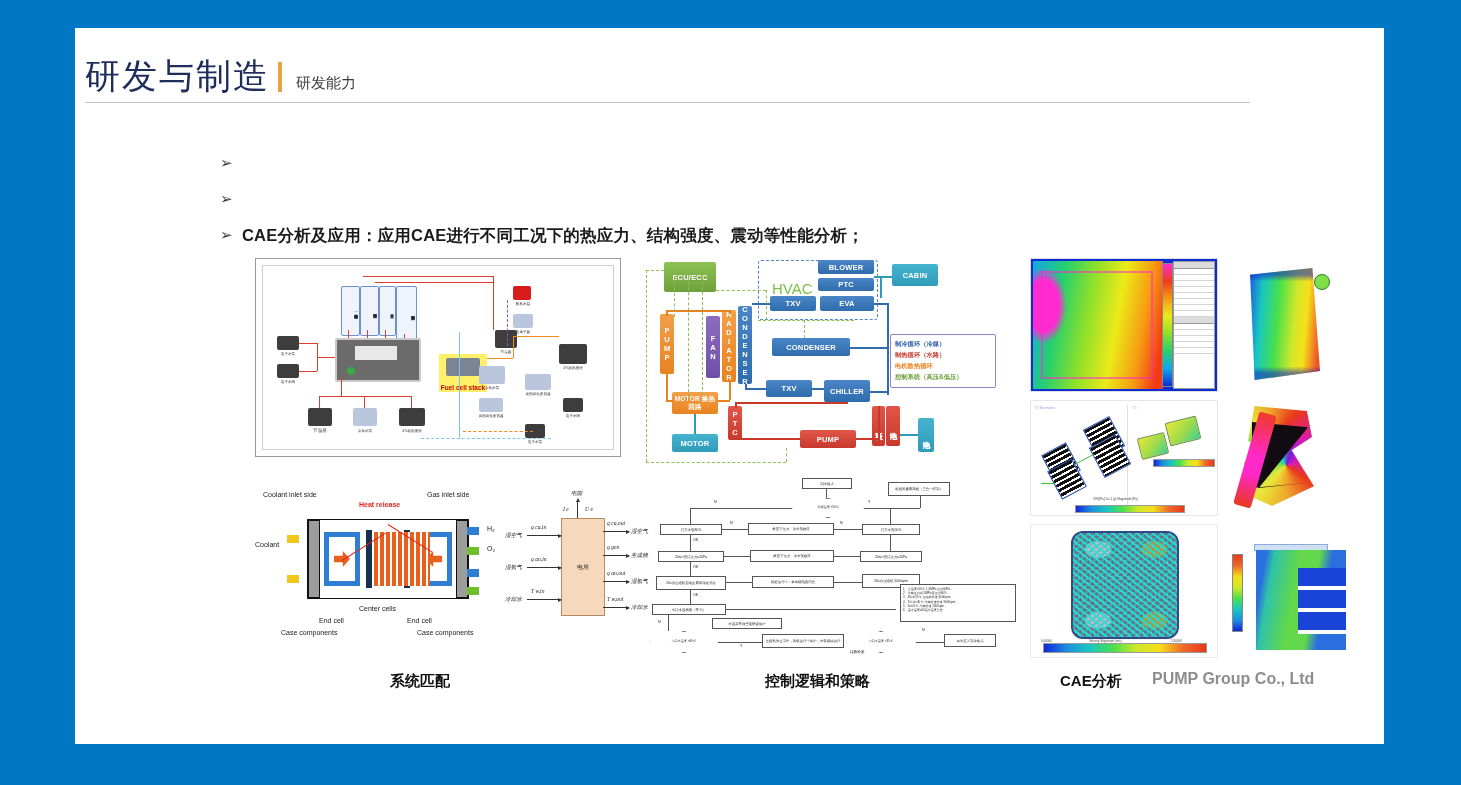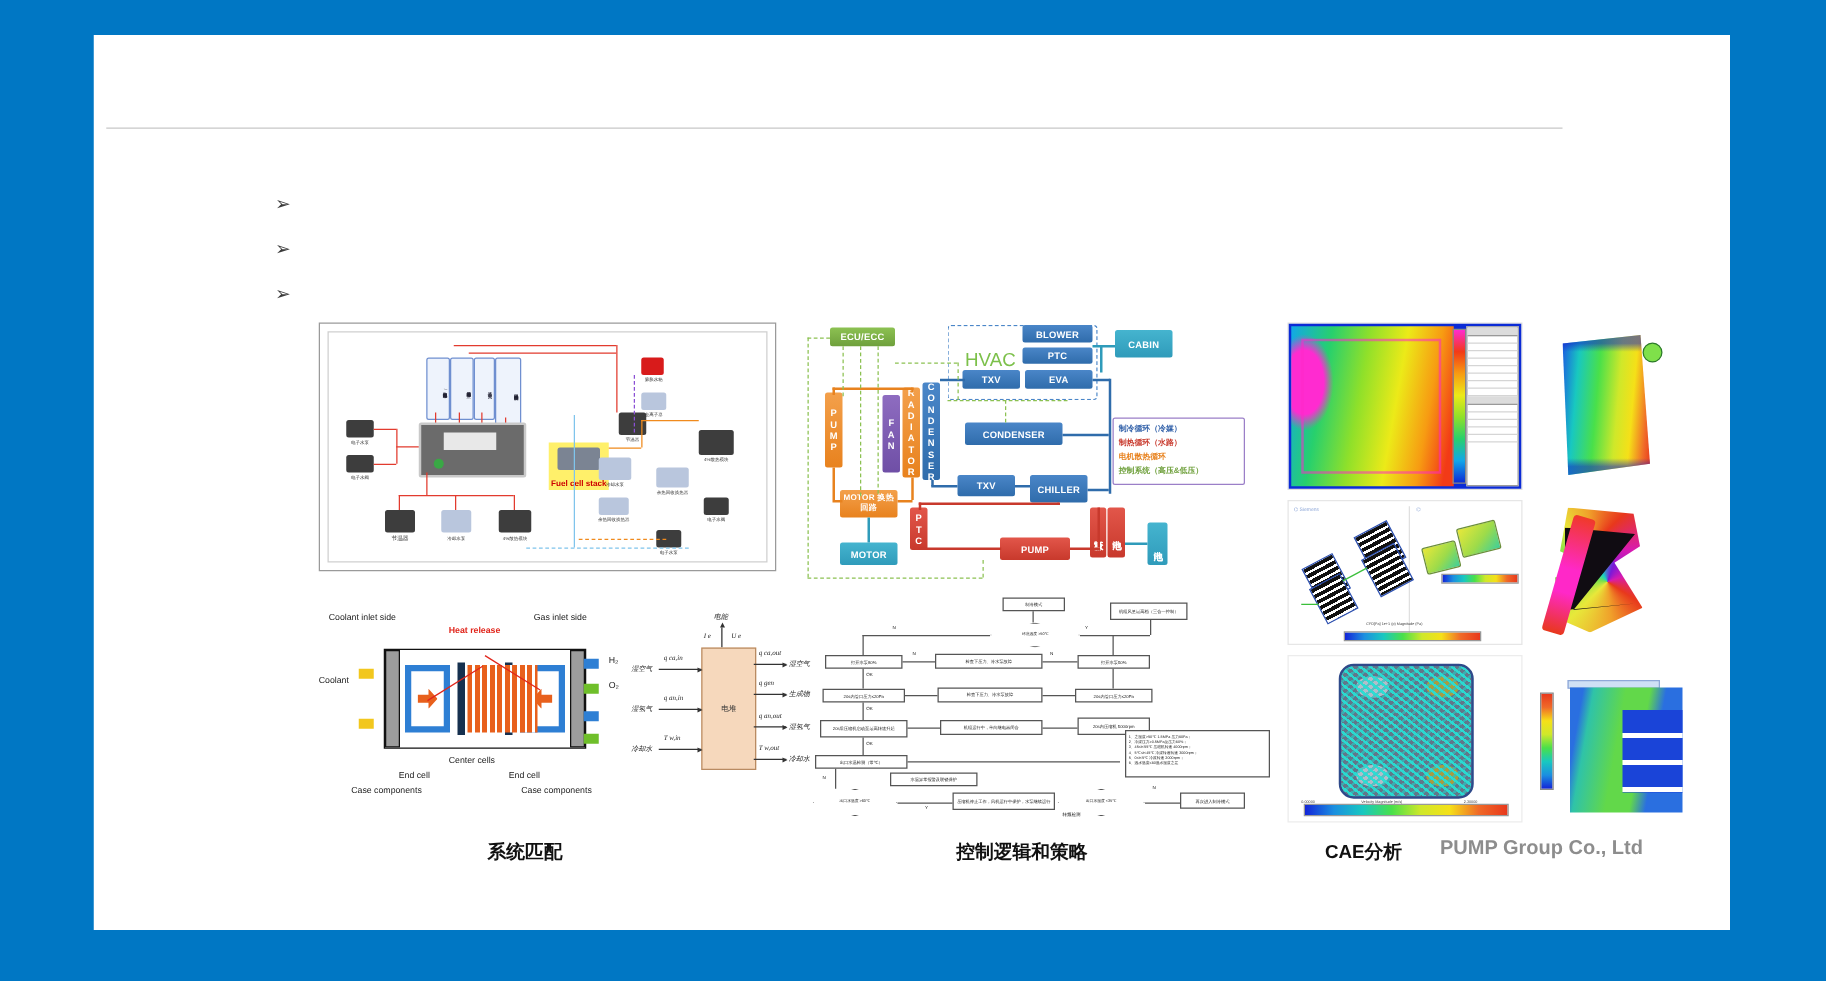--- a/index.html
+++ b/index.html
@@ -215,32 +215,38 @@
   #cap-ctl{left:765px;top:672px;}
   #cap-cae{left:1060px;top:672px;}
   .brand{position:absolute;left:1152px;top:670px;font-size:16px;font-weight:bold;color:#8d8d8d;}
 </style>
 </head>
 <body>
 
 <div class="slide"></div>
 
 <div class="header">
+  <div class="title-row">
+    <div class="title-main">研发与制造</div>
+    <div class="title-bar"></div>
+    <div class="title-sub">研发能力</div>
+  </div>
   <div class="header-rule"></div>
 </div>
 
 <div class="bullets">
   <div class="bullet">
     <div class="bullet-mark">➢</div>
   </div>
   <div class="bullet">
     <div class="bullet-mark">➢</div>
   </div>
   <div class="bullet">
     <div class="bullet-mark">➢</div>
+    <div class="bullet-text">CAE分析及应用：应用CAE进行不同工况下的热应力、结构强度、震动等性能分析；</div>
   </div>
 </div>
 
 <div class="figures">
 
   <div class="fig" id="fig-system">
     <div class="sys-inner">
 
       <div class="sys-box" style="left:78px;top:20px;width:15px;height:44px;">整车/电池冷却水温传感器</div>
       <div class="sys-box" style="left:97px;top:20px;width:15px;height:44px;">电堆进口温度传感器</div>
@@ -312,21 +318,21 @@
       <div class="wire dash-bl" style="left:158px;top:172px;width:130px;"></div>
       <div class="wire bl v" style="left:196px;top:66px;height:106px;"></div>
     </div>
   </div>
 
   <div class="fig" id="fig-hvac">
 
     <div class="hvac-frame" style="left:118px;top:2px;width:118px;height:58px;"></div>
     <div class="hvac-lbl" style="left:132px;top:22px;">HVAC</div>
 
-    <div class="bd green" style="left:24px;top:4px;width:52px;height:15px;">ECU/ECC</div>
+    <div class="bd green" style="left:24px;top:4px;width:52px;height:30px;">ECU/ECC</div>
     <div class="bd blue" style="left:178px;top:2px;width:56px;height:14px;">BLOWER</div>
     <div class="bd blue" style="left:178px;top:20px;width:56px;height:13px;">PTC</div>
     <div class="bd lblue" style="left:252px;top:6px;width:46px;height:22px;">CABIN</div>
     <div class="bd blue" style="left:130px;top:38px;width:46px;height:15px;">TXV</div>
     <div class="bd blue" style="left:180px;top:38px;width:54px;height:15px;">EVA</div>
 
     <div class="bd orange vert" style="left:20px;top:56px;width:14px;height:60px;">PUMP</div>
     <div class="bd purple vert" style="left:66px;top:58px;width:14px;height:62px;">FAN</div>
     <div class="bd orange vert" style="left:82px;top:52px;width:14px;height:72px;">RADIATOR</div>
     <div class="bd blue vert" style="left:98px;top:48px;width:14px;height:78px;">CONDENSER</div>

